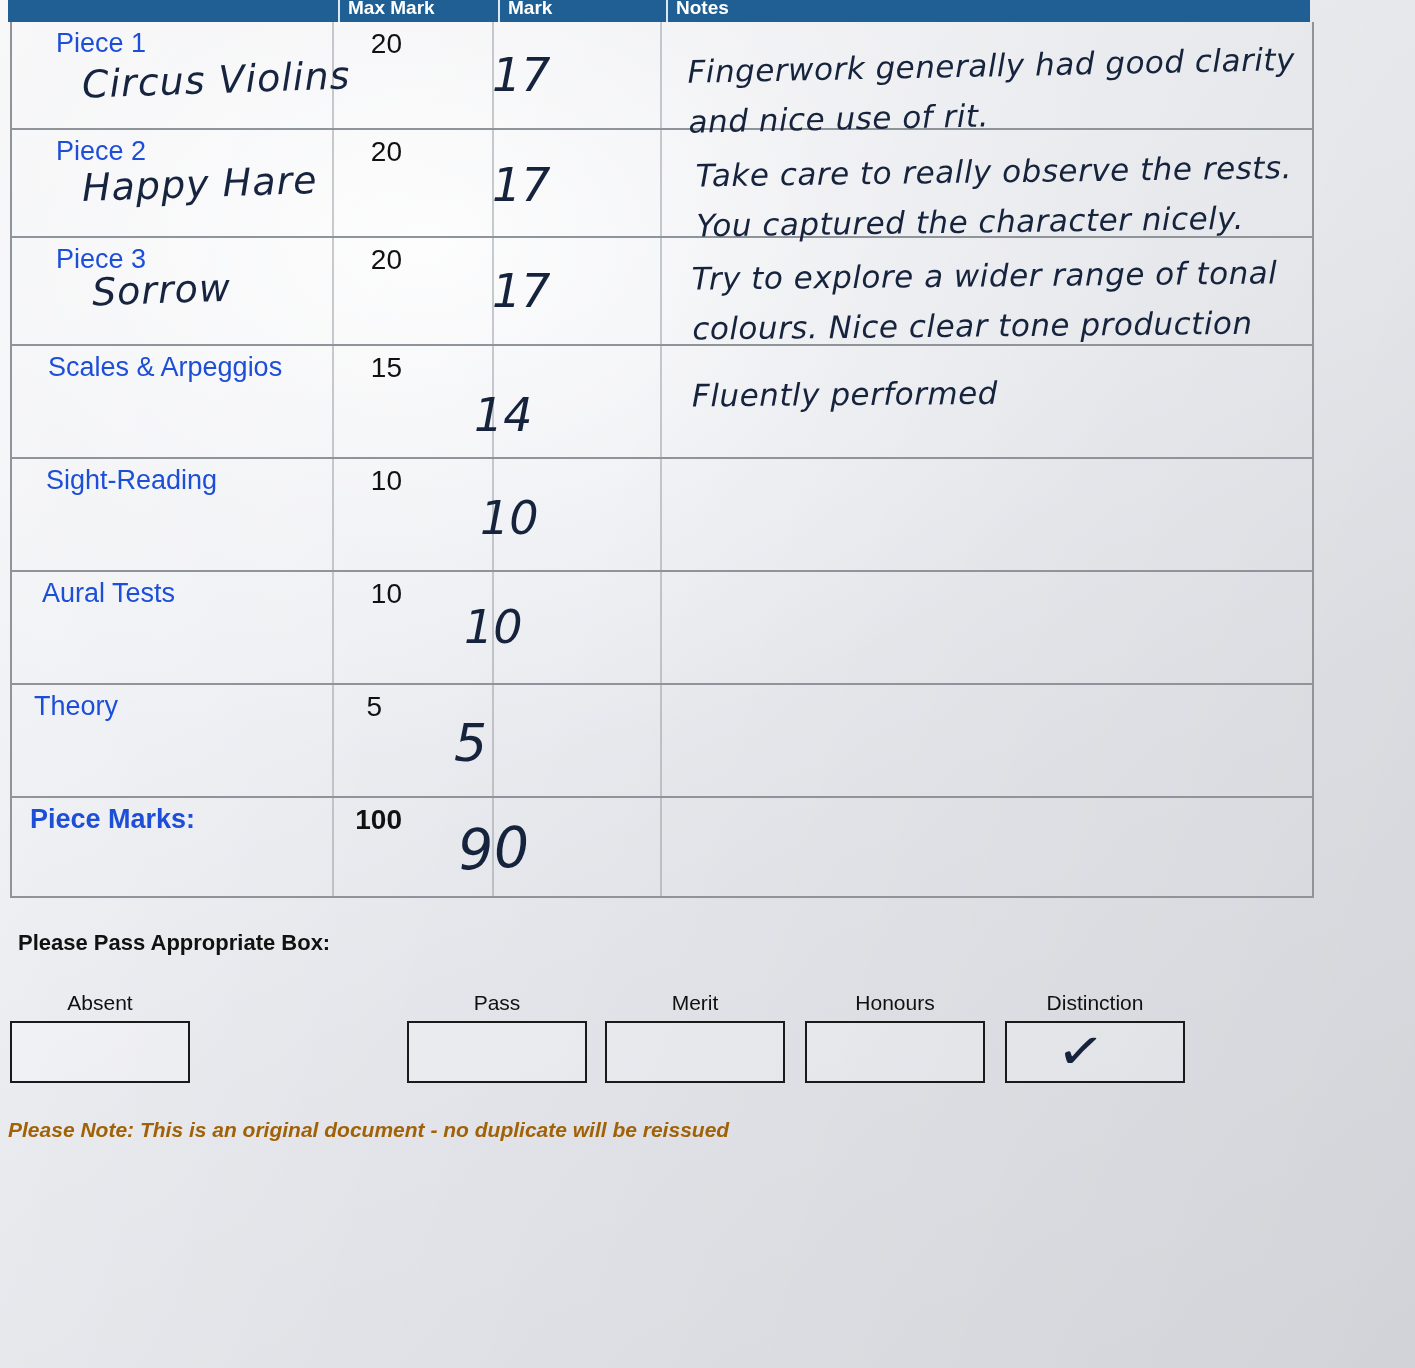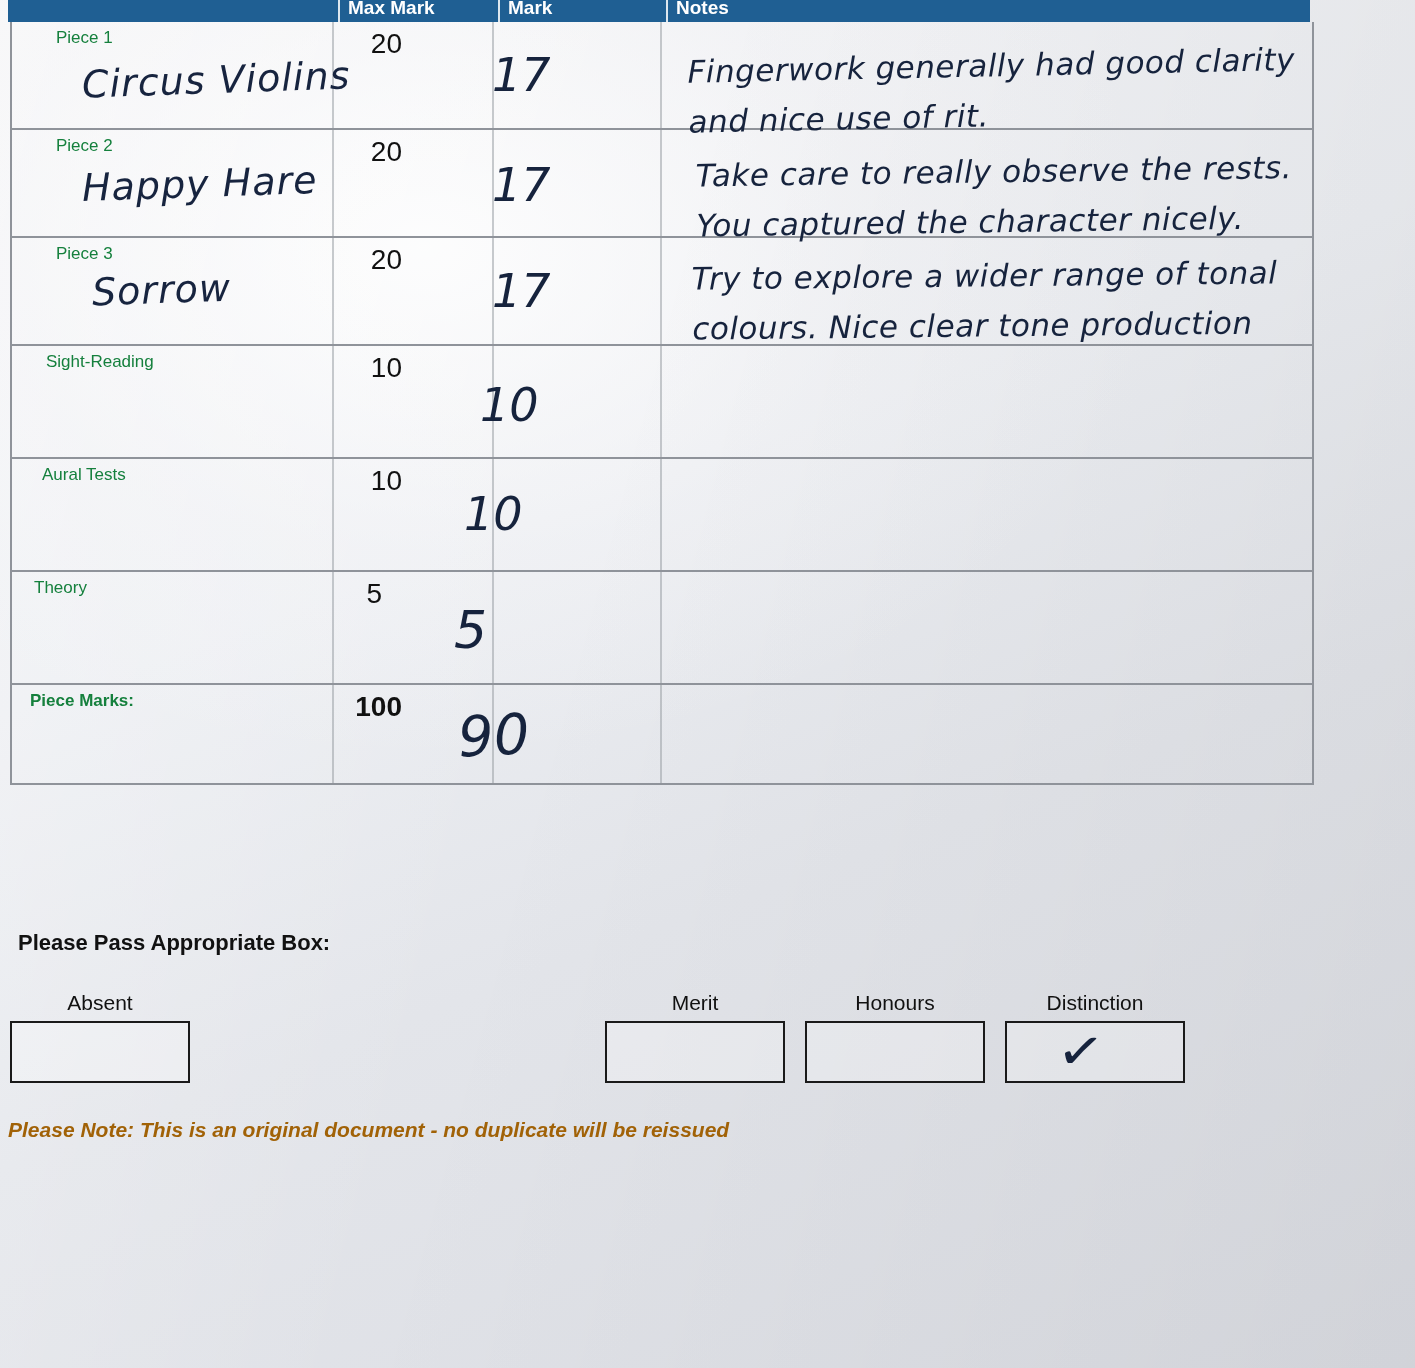--- a/index.html
+++ b/index.html
@@ -77,22 +77,22 @@
   }
   .r-piece   { height: 108px; }
   .r-plain   { height: 113px; }
   .r-total   { height: 100px; }
   .r-last    { border-bottom: 2px solid #8f939a; }
 
   .label {
     position: absolute;
     left: 44px;
     top: 6px;
-    font-size: 17px;
-    color: #15803d;
+    font-size: 27px;
+    color: #1d4ed8;
   }
   .label.bold { font-weight: bold; left: 18px; }
   .label.ind  { left: 36px; }
 
   .maxmark {
     position: absolute;
     top: 6px;
     left: 300px;
     width: 90px;
     text-align: right;
@@ -250,20 +250,29 @@
     <div class="coldiv" style="left:320px"></div>
     <div class="coldiv" style="left:480px"></div>
     <div class="coldiv" style="left:648px"></div>
     <span class="label">Piece 3</span>
     <span class="maxmark">20</span>
     <span class="hw-title hand" style="top:30px; left:80px">Sorrow</span>
     <span class="hw-mark m1 hand" style="top:26px">17</span>
     <span class="hw-note" style="left:680px; top:12px; width:680px; transform:rotate(-0.6deg);">Try to explore a wider range of tonal colours. Nice clear tone production</span>
   </div>
 
+  <div class="row r-plain">
+    <div class="coldiv" style="left:320px"></div>
+    <div class="coldiv" style="left:480px"></div>
+    <div class="coldiv" style="left:648px"></div>
+    <span class="label ind">Scales &amp; Arpeggios</span>
+    <span class="maxmark">15</span>
+    <span class="hw-mark hand" style="top:42px; left:462px">14</span>
+    <span class="hw-note" style="left:680px; top:22px; width:560px; transform:rotate(-0.5deg);">Fluently performed</span>
+  </div>
 
   <div class="row r-plain">
     <div class="coldiv" style="left:320px"></div>
     <div class="coldiv" style="left:480px"></div>
     <div class="coldiv" style="left:648px"></div>
     <span class="label ind" style="left:34px">Sight-Reading</span>
     <span class="maxmark">10</span>
     <span class="hw-mark hand" style="top:32px; left:468px">10</span>
   </div>
 
@@ -299,20 +308,24 @@
 <div class="tick-heading">Please Pass Appropriate Box:</div>
 
 <div class="boxes">
 
   <div class="boxwrap" style="left:5px">
     <div class="boxlabel">Absent</div>
     <div class="box"></div>
   </div>
 
 
+  <div class="boxwrap" style="left:402px">
+    <div class="boxlabel">Pass</div>
+    <div class="box"></div>
+  </div>
 
   <div class="boxwrap" style="left:800px">
     <div class="boxlabel">Honours</div>
     <div class="box"></div>
   </div>
 
   <div class="boxwrap" style="left:600px">
     <div class="boxlabel">Merit</div>
     <div class="box"></div>
   </div>

